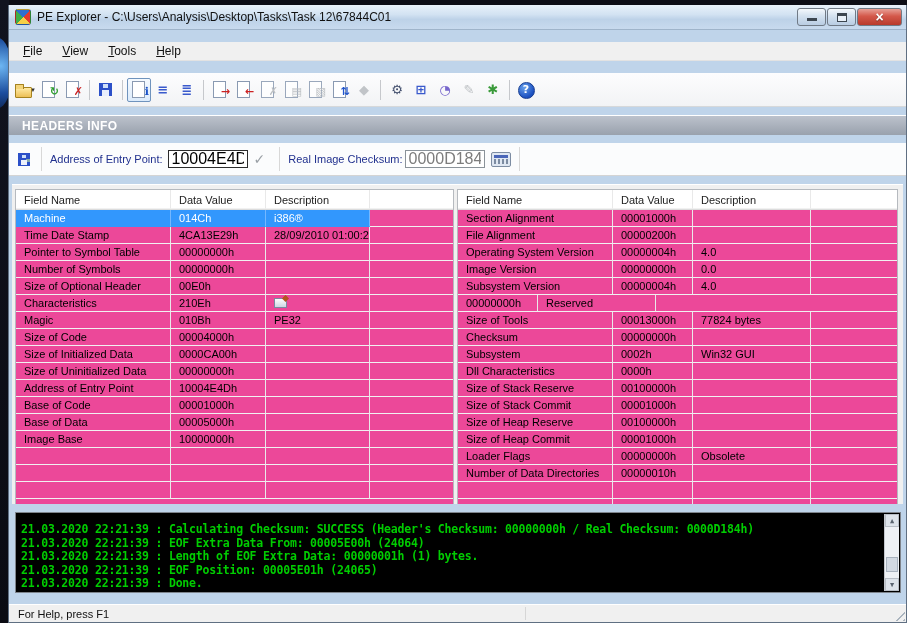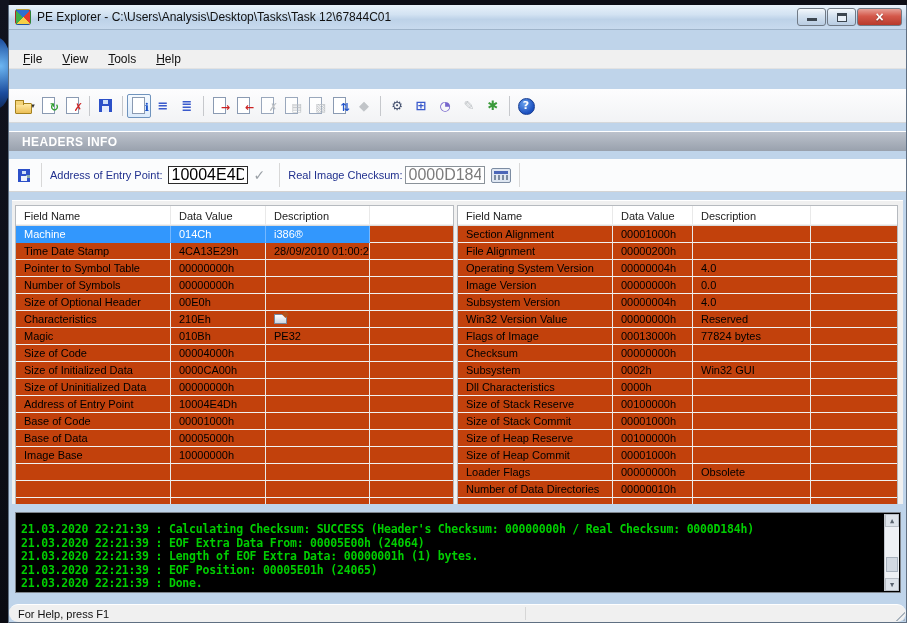--- a/index.html
+++ b/index.html
@@ -26,21 +26,21 @@
   .title-text { font-size:12px; color:#111; flex:1; white-space:nowrap; overflow:hidden; }
   .winbtns { display:flex; gap:1px; align-items:center; }
   .winbtn { width:29px; height:18px; border:1px solid #707a86; border-radius:3px;
     background:linear-gradient(#f4f8fc,#d3e1ef 45%,#b9cde3); position:relative; cursor:default; }
   .winbtn.close { width:45px; background:linear-gradient(#e8a096,#d4584a 45%,#b83a2c); }
   .winbtn .min-glyph { position:absolute; left:9px; bottom:4px; width:10px; height:3px; background:#3c4650; }
   .winbtn .max-glyph { position:absolute; left:9px; top:4px; width:10px; height:9px; border:1px solid #3c4650; border-top:3px solid #3c4650; background:#e8f0f8; }
   .winbtn .close-glyph { color:#fff; font-size:14px; font-weight:bold; line-height:16px; text-align:center; display:block; text-shadow:0 1px 1px rgba(0,0,0,.4); }
 
   
-  .menubar { height:19px; background:#f0f0f0; display:flex; align-items:center; padding-left:4px; font-size:12px; color:#111; border-bottom:1px solid #e2e2e2; margin:12px -3px; }
+  .menubar { height:19px; background:#f0f0f0; display:flex; align-items:center; padding-left:4px; font-size:12px; color:#111; border-bottom:1px solid #e2e2e2; margin:4px -3px; }
   .menu-item { padding:1px 10px 2px 10px; cursor:default; }
   .menu-item::first-letter { text-decoration:underline; }
 
   
   .toolbar { height:34px; background:linear-gradient(#fdfdfe,#f2f3f5); border-bottom:1px solid #d6d8da; display:flex; align-items:center; padding:0 4px; margin:0 -3px; }
   .tb-btn { width:24px; height:24px; border:1px solid transparent; background:transparent; display:flex; align-items:center; justify-content:center; position:relative; border-radius:2px; }
   .tb-btn.active { border-color:#6f93bd; background:linear-gradient(#f5faff,#dcebfb); }
   .tb-btn.disabled { opacity:.85; }
   .tb-sep { width:1px; height:20px; background:#c6c8cc; margin:0 4px; }
   .tb-ic { position:relative; display:inline-flex; align-items:center; justify-content:center; width:18px; height:18px; }
@@ -68,21 +68,21 @@
   .entry-input { width:80px; height:18px; border:1px solid #2b2b2b; font-family:"Liberation Sans",sans-serif; font-size:16px; padding:1px 3px; color:#000; margin-left:5px; }
   .entry-input.ro { border:1px solid #8a9299; color:#7c7c7c; margin-left:2px; }
   .check-ic { color:#9aa0a6; font-size:14px; font-weight:bold; margin:0 6px; font-family:"DejaVu Sans",sans-serif; }
   .calc-ic { width:20px; height:15px; background:#dfe7f2; border:1px solid #7c8ca2; border-radius:2px; margin-left:6px; position:relative; display:inline-block; }
   .calc-ic::before { content:""; position:absolute; left:2px; top:2px; right:2px; height:3px; background:#4a66b8; }
   .calc-ic::after { content:""; position:absolute; left:2px; bottom:2px; width:14px; height:5px;
     background:repeating-linear-gradient(90deg,#7c8ca2 0 2px,transparent 2px 4px); }
 
   
   .tables-area { flex:1; background:#f0f0f0; border-top:1px solid #fff; padding:4px 5px 0 3px; display:flex; gap:3px; align-items:flex-start; overflow:hidden; }
-  .data-table { background:#c2410c; border:1px solid #b6babf; height:336px; overflow:hidden; font-size:11px; color:#000; }
+  .data-table { background:#ec4899; border:1px solid #b6babf; height:336px; overflow:hidden; font-size:11px; color:#000; }
   .data-table.left { width:439px; }
   .data-table.right { flex:1; }
   .t-head { height:20px; display:flex; border-bottom:1px solid #dcdcdc; background:#fff; }
   .t-head .c { padding-top:4px; font-size:11px; color:#222; }
   .t-row { height:17px; display:flex; }
   .c { height:100%; padding:2px 5px 0 8px; border-right:1px solid #e9e9e9; border-bottom:1px solid #f1f1f1; white-space:nowrap; overflow:hidden; }
   .c0 { width:155px; } .c1 { width:95px; } .c2 { width:104px; } .c3 { flex:1; border-right:none; }
   .data-table.right .c1 { width:80px; } .data-table.right .c2 { width:118px; }
   .c.sel { background:#3297fd; color:#fff; border-right-color:#74b7ff; border-bottom-color:#3297fd; }
   .cell-icon { display:inline-block; width:13px; height:10px; background:linear-gradient(#fdfdfd,#cdd7e4); border:1px solid #7a8aa0; position:relative; vertical-align:-1px; }
@@ -92,21 +92,21 @@
   .console { height:81px; margin:0 2px 3px 3px; background:#000; border:1px solid #7e848c; position:relative;
     padding:10px 20px 2px 5px; overflow:hidden;
     font-family:"DejaVu Sans Mono","Liberation Mono",monospace; font-weight:bold; font-size:11.5px; line-height:13.5px; letter-spacing:-0.2px; color:#00cd00; }
   .console-line { white-space:nowrap; }
   .console-sb { position:absolute; right:1px; top:1px; bottom:1px; width:15px; background:#eef1f5; border-left:1px solid #c4c8ce; }
   .sb-arrow { position:absolute; left:0; right:0; height:13px; text-align:center; font-size:7px; line-height:13px; color:#5a6470; background:#dde3ea; border:1px solid #b8bec6; }
   .sb-arrow.up { top:0; } .sb-arrow.down { bottom:0; }
   .sb-thumb { position:absolute; left:1px; right:1px; top:56%; height:15px; background:#d2d9e2; border:1px solid #a8b2be; }
 
   
-  .statusbar { height:18px; background:#f0f0f0; border-top:1px solid #fff; display:flex; align-items:center; font-size:11px; color:#111; padding-left:9px; position:relative; margin:0 -3px -3px -3px;border-radius:9px; }
+  .statusbar { height:18px; background:#f0f0f0; border-top:1px solid #fff; display:flex; align-items:center; font-size:11px; color:#111; padding-left:9px; position:relative; margin:0 -3px -3px -3px; }
   .sb-sep { position:absolute; left:516px; top:2px; bottom:2px; width:1px; background:#d6d6d6; }
   .grip { position:absolute; right:1px; bottom:1px; width:11px; height:11px;
     background:repeating-linear-gradient(135deg,#aab4be 0 1.5px,transparent 1.5px 4.5px);
     clip-path:polygon(100% 0, 100% 100%, 0 100%); }
 </style>
 </head>
 <body>
 
 <div id="screen">
   <div class="desktop-top"></div>
@@ -406,27 +406,26 @@
               <div class="c c2">0.0</div>
               <div class="c c3"></div>
             </div>
             <div class="t-row">
               <div class="c c0">Subsystem Version</div>
               <div class="c c1">00000004h</div>
               <div class="c c2">4.0</div>
               <div class="c c3"></div>
             </div>
             <div class="t-row">
-              <div class="c c0">Win32 Version Value</div>
               <div class="c c1">00000000h</div>
               <div class="c c2">Reserved</div>
               <div class="c c3"></div>
             </div>
             <div class="t-row">
-              <div class="c c0">Flags of Image</div>
+              <div class="c c0">Size of Tools</div>
               <div class="c c1">00013000h</div>
               <div class="c c2">77824 bytes</div>
               <div class="c c3"></div>
             </div>
             <div class="t-row">
               <div class="c c0">Checksum</div>
               <div class="c c1">00000000h</div>
               <div class="c c2"></div>
               <div class="c c3"></div>
             </div>

